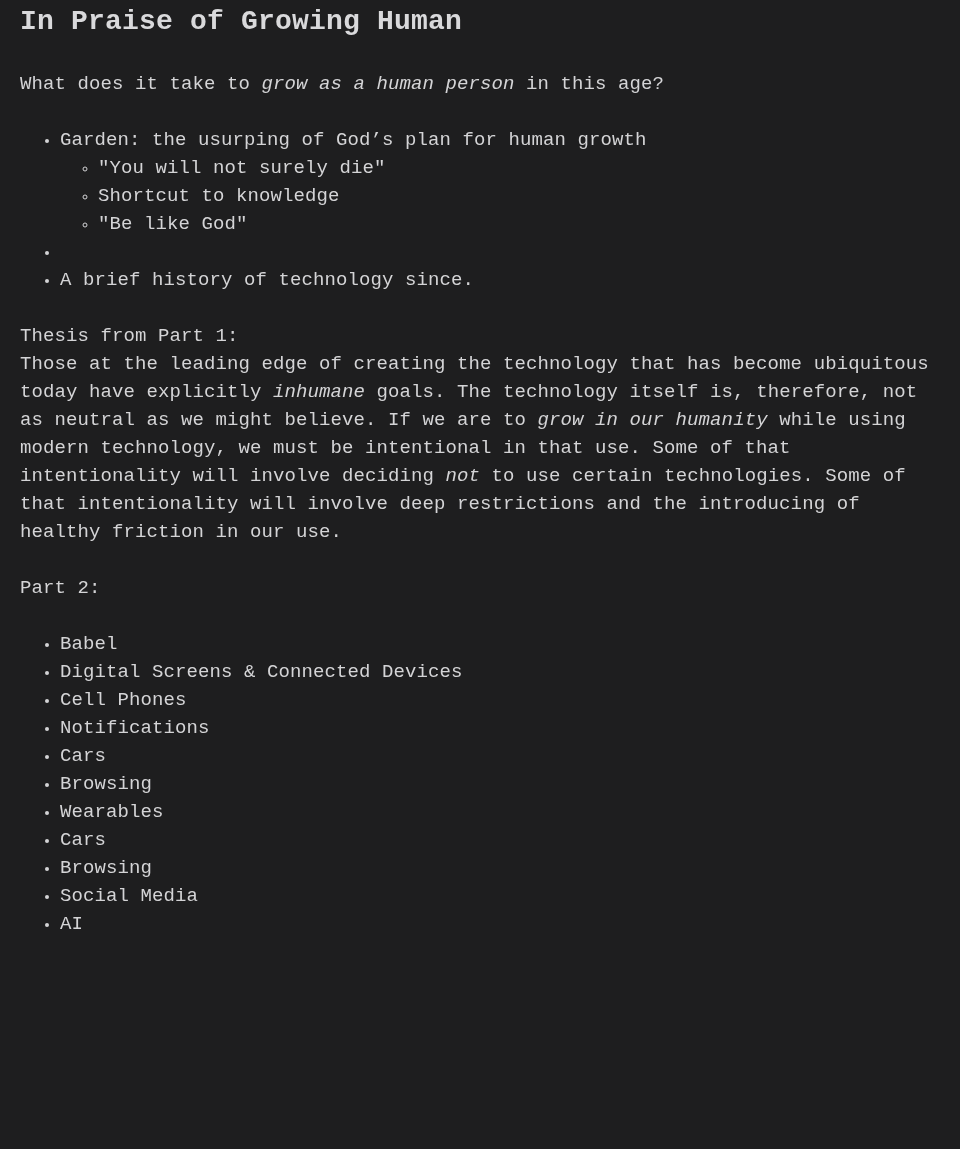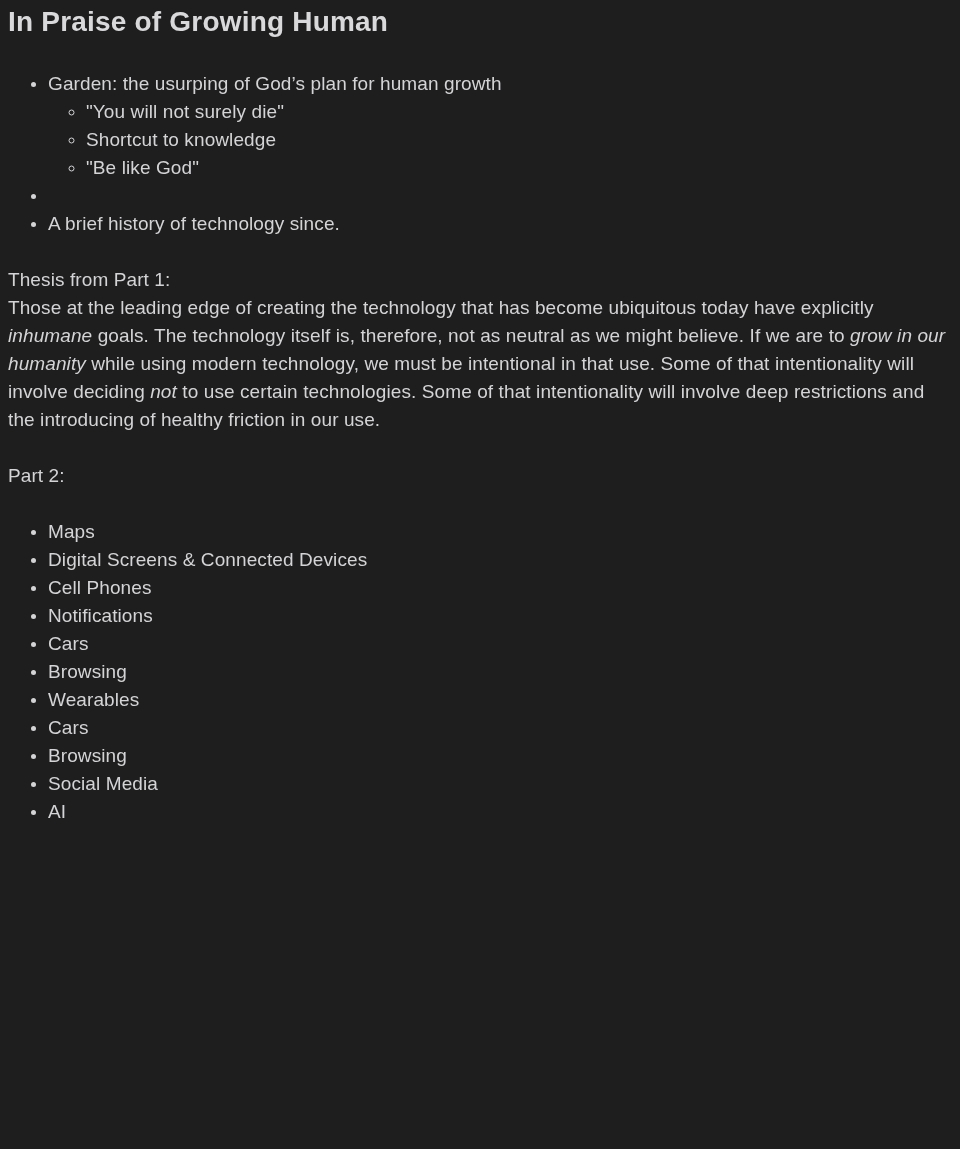--- a/index.html
+++ b/index.html
@@ -7,24 +7,25 @@
     background: #1e1e1f;
     font-family: "Liberation Sans", sans-serif;
   }
   .page {
     box-sizing: border-box;
     width: 960px;
     height: 984px;
     overflow: hidden;
     background: #1e1e1f;
     color: #d4d4d6;
-    padding: 2px 14px 0 8px;
+    padding: 2px 14px 0 20px;
     font-size: 19px;
     line-height: 28px;
     letter-spacing: 0.1px;
+    font-family: Liberation Mono, monospace;
   }
   h1.doc-title {
     margin: 0;
     font-size: 28px;
     line-height: 40px;
     font-weight: 700;
     color: #d9d9db;
     letter-spacing: 0.2px;
   }
   p.para {
@@ -43,38 +44,39 @@
   }
   ul.bullets li { padding: 0; }
   ul.bullets li::marker { color: #d4d4d6; font-size: 0.85em; }
 </style>
 </head>
 <body>
 
 <div class="page">
   <h1 class="doc-title">In Praise of Growing Human</h1>
 
+  <p class="para"><span>What does it take to </span><em>grow as a human person</em><span> in this age?</span></p>
 
 
   <ul class="bullets">
       <li><span>Garden: the usurping of God’s plan for human growth</span><ul class="sub">
           <li><span>"You will not surely die"</span></li>
           <li><span>Shortcut to knowledge</span></li>
           <li><span>"Be like God"</span></li>
         </ul></li>
       <li></li>
       <li><span>A brief history of technology since.</span></li>
     </ul>
 
   <p class="para"><span>Thesis from Part 1:</span><br><span>Those at the leading edge of creating the technology that has become ubiquitous today have explicitly </span><em>inhumane</em><span> goals. The technology itself is, therefore, not as neutral as we might believe. If we are to </span><em>grow in our humanity</em><span> while using modern technology, we must be intentional in that use. Some of that intentionality will involve deciding </span><em>not</em><span> to use certain technologies. Some of that intentionality will involve deep restrictions and the introducing of healthy friction in our use.</span></p>
 
   <p class="para"><span>Part 2:</span><br></p>
 
   <ul class="bullets">
-      <li><span>Maps</span></li>
+      <li><span>Babel</span></li>
       <li><span>Digital Screens &amp; Connected Devices</span></li>
       <li><span>Cell Phones</span></li>
       <li><span>Notifications</span></li>
       <li><span>Cars</span></li>
       <li><span>Browsing</span></li>
       <li><span>Wearables</span></li>
       <li><span>Cars</span></li>
       <li><span>Browsing</span></li>
       <li><span>Social Media</span></li>
       <li><span>AI</span></li>

